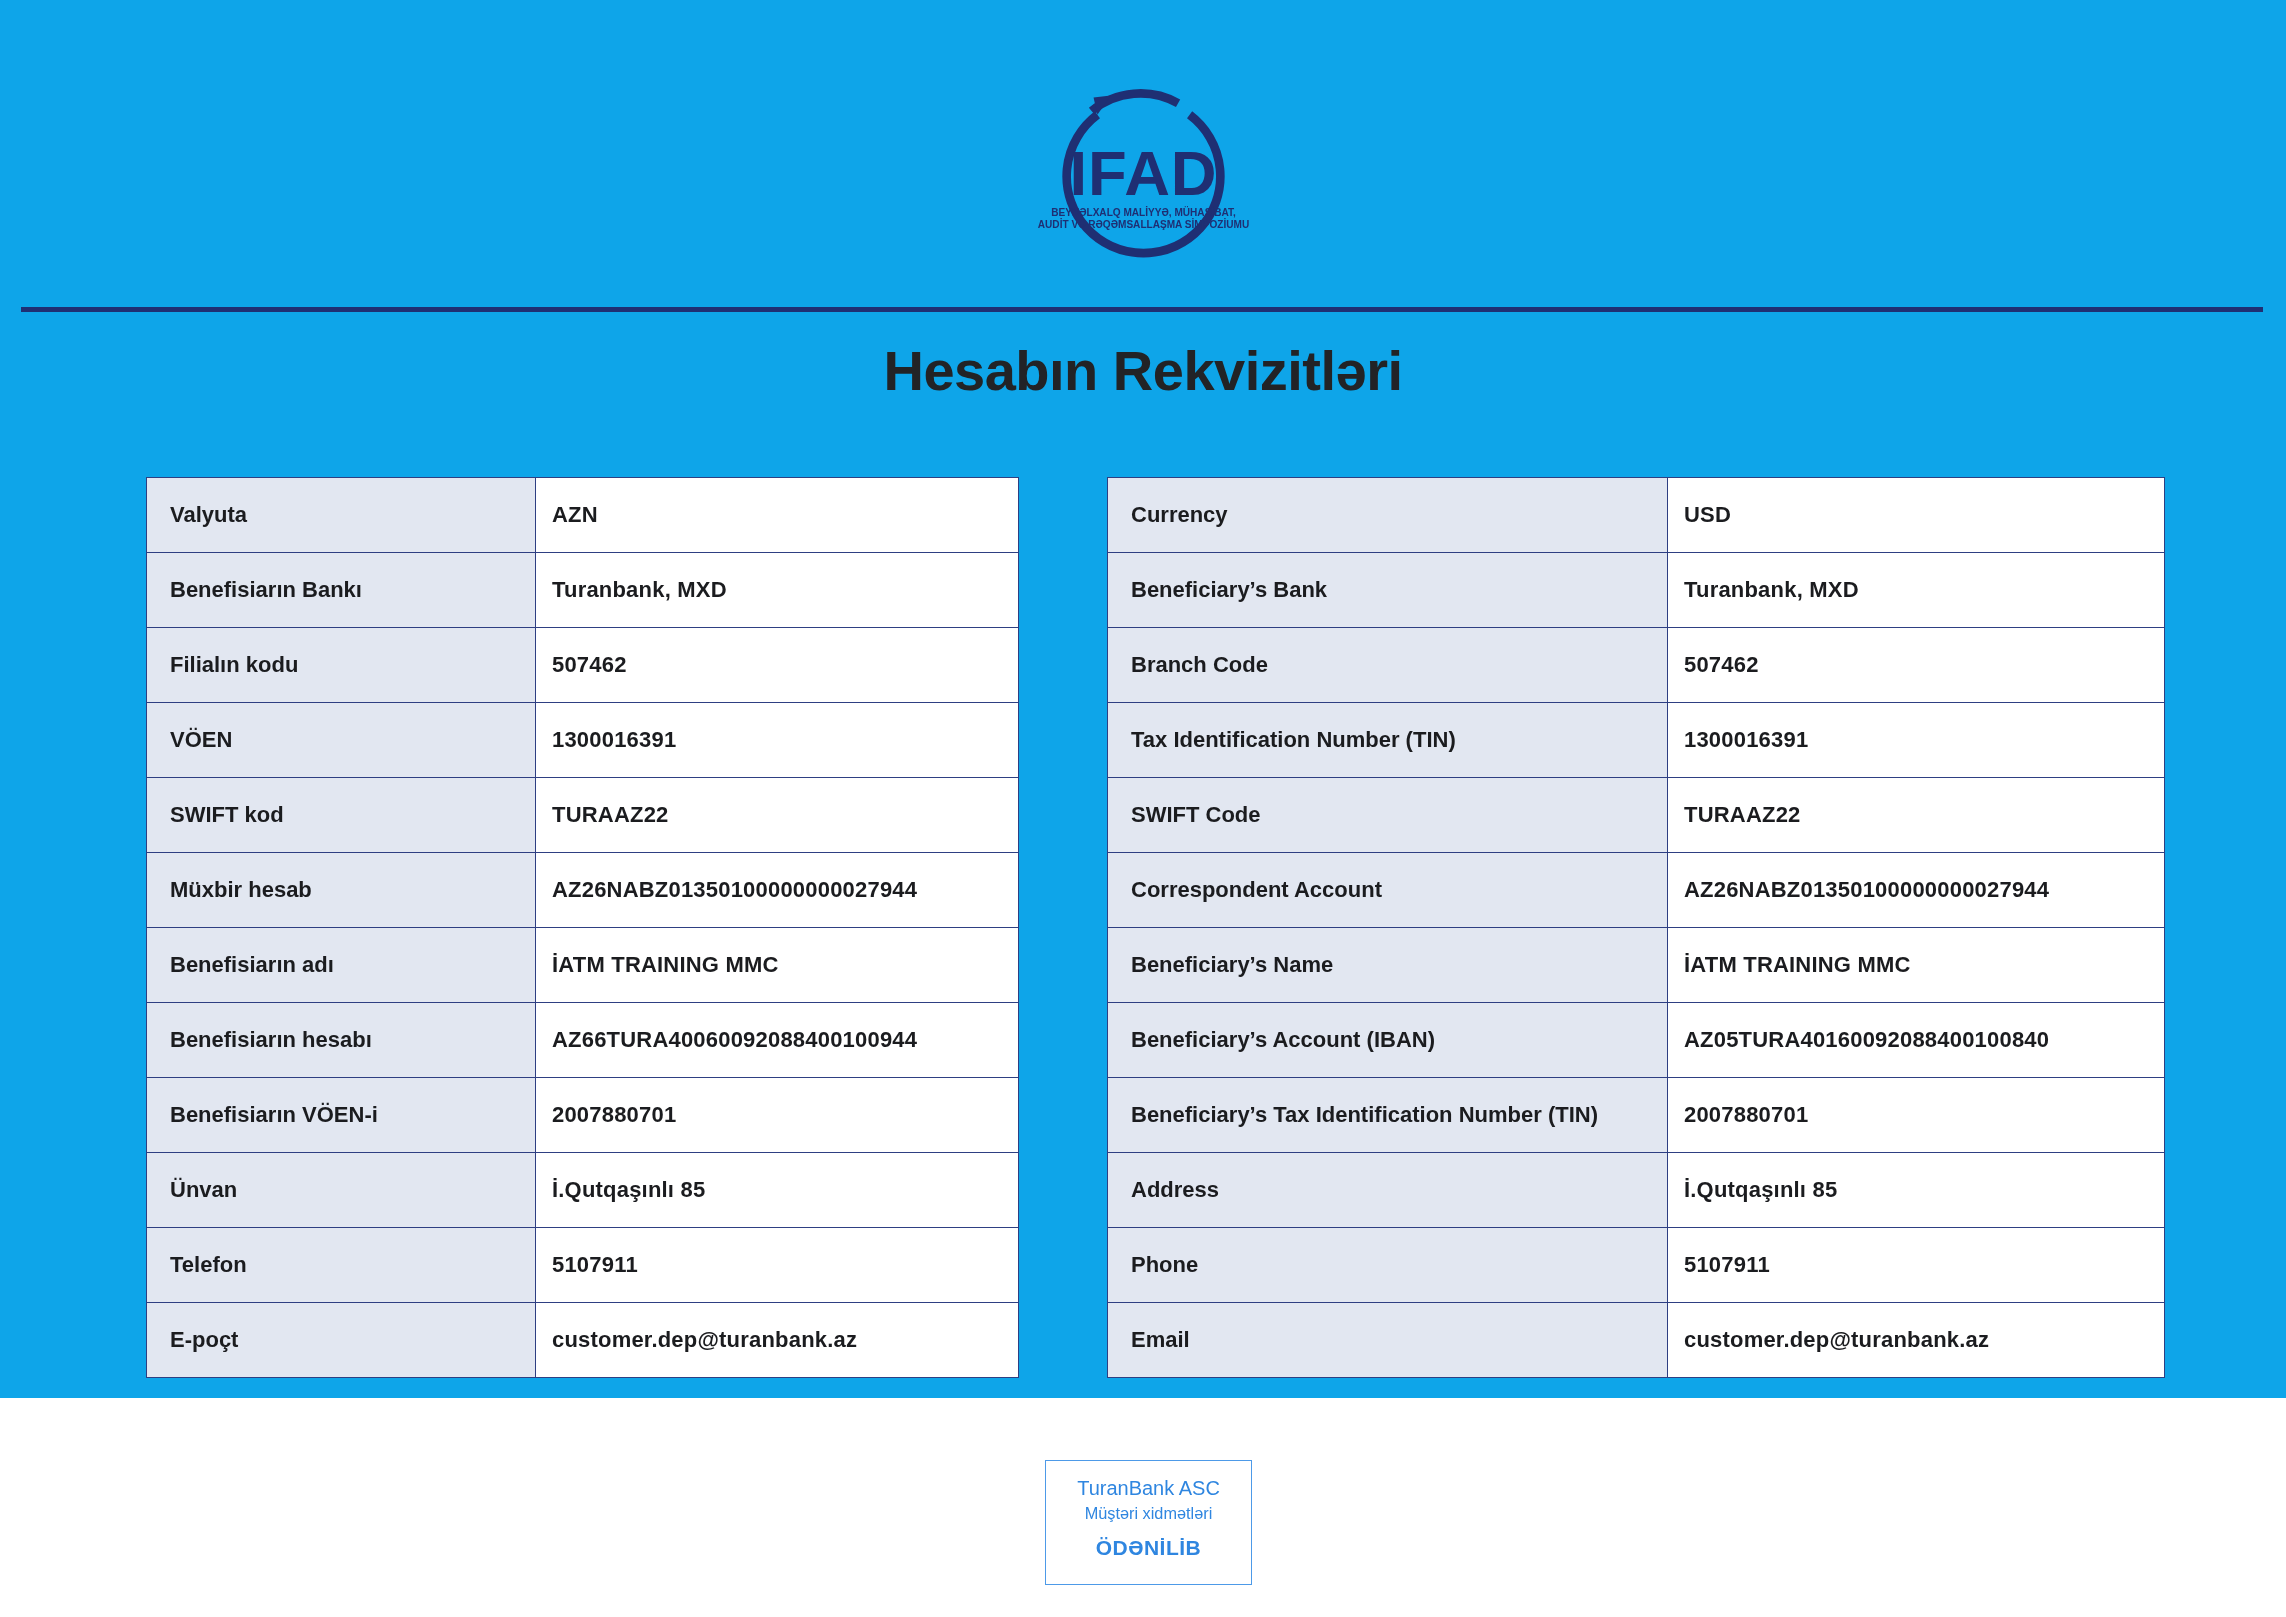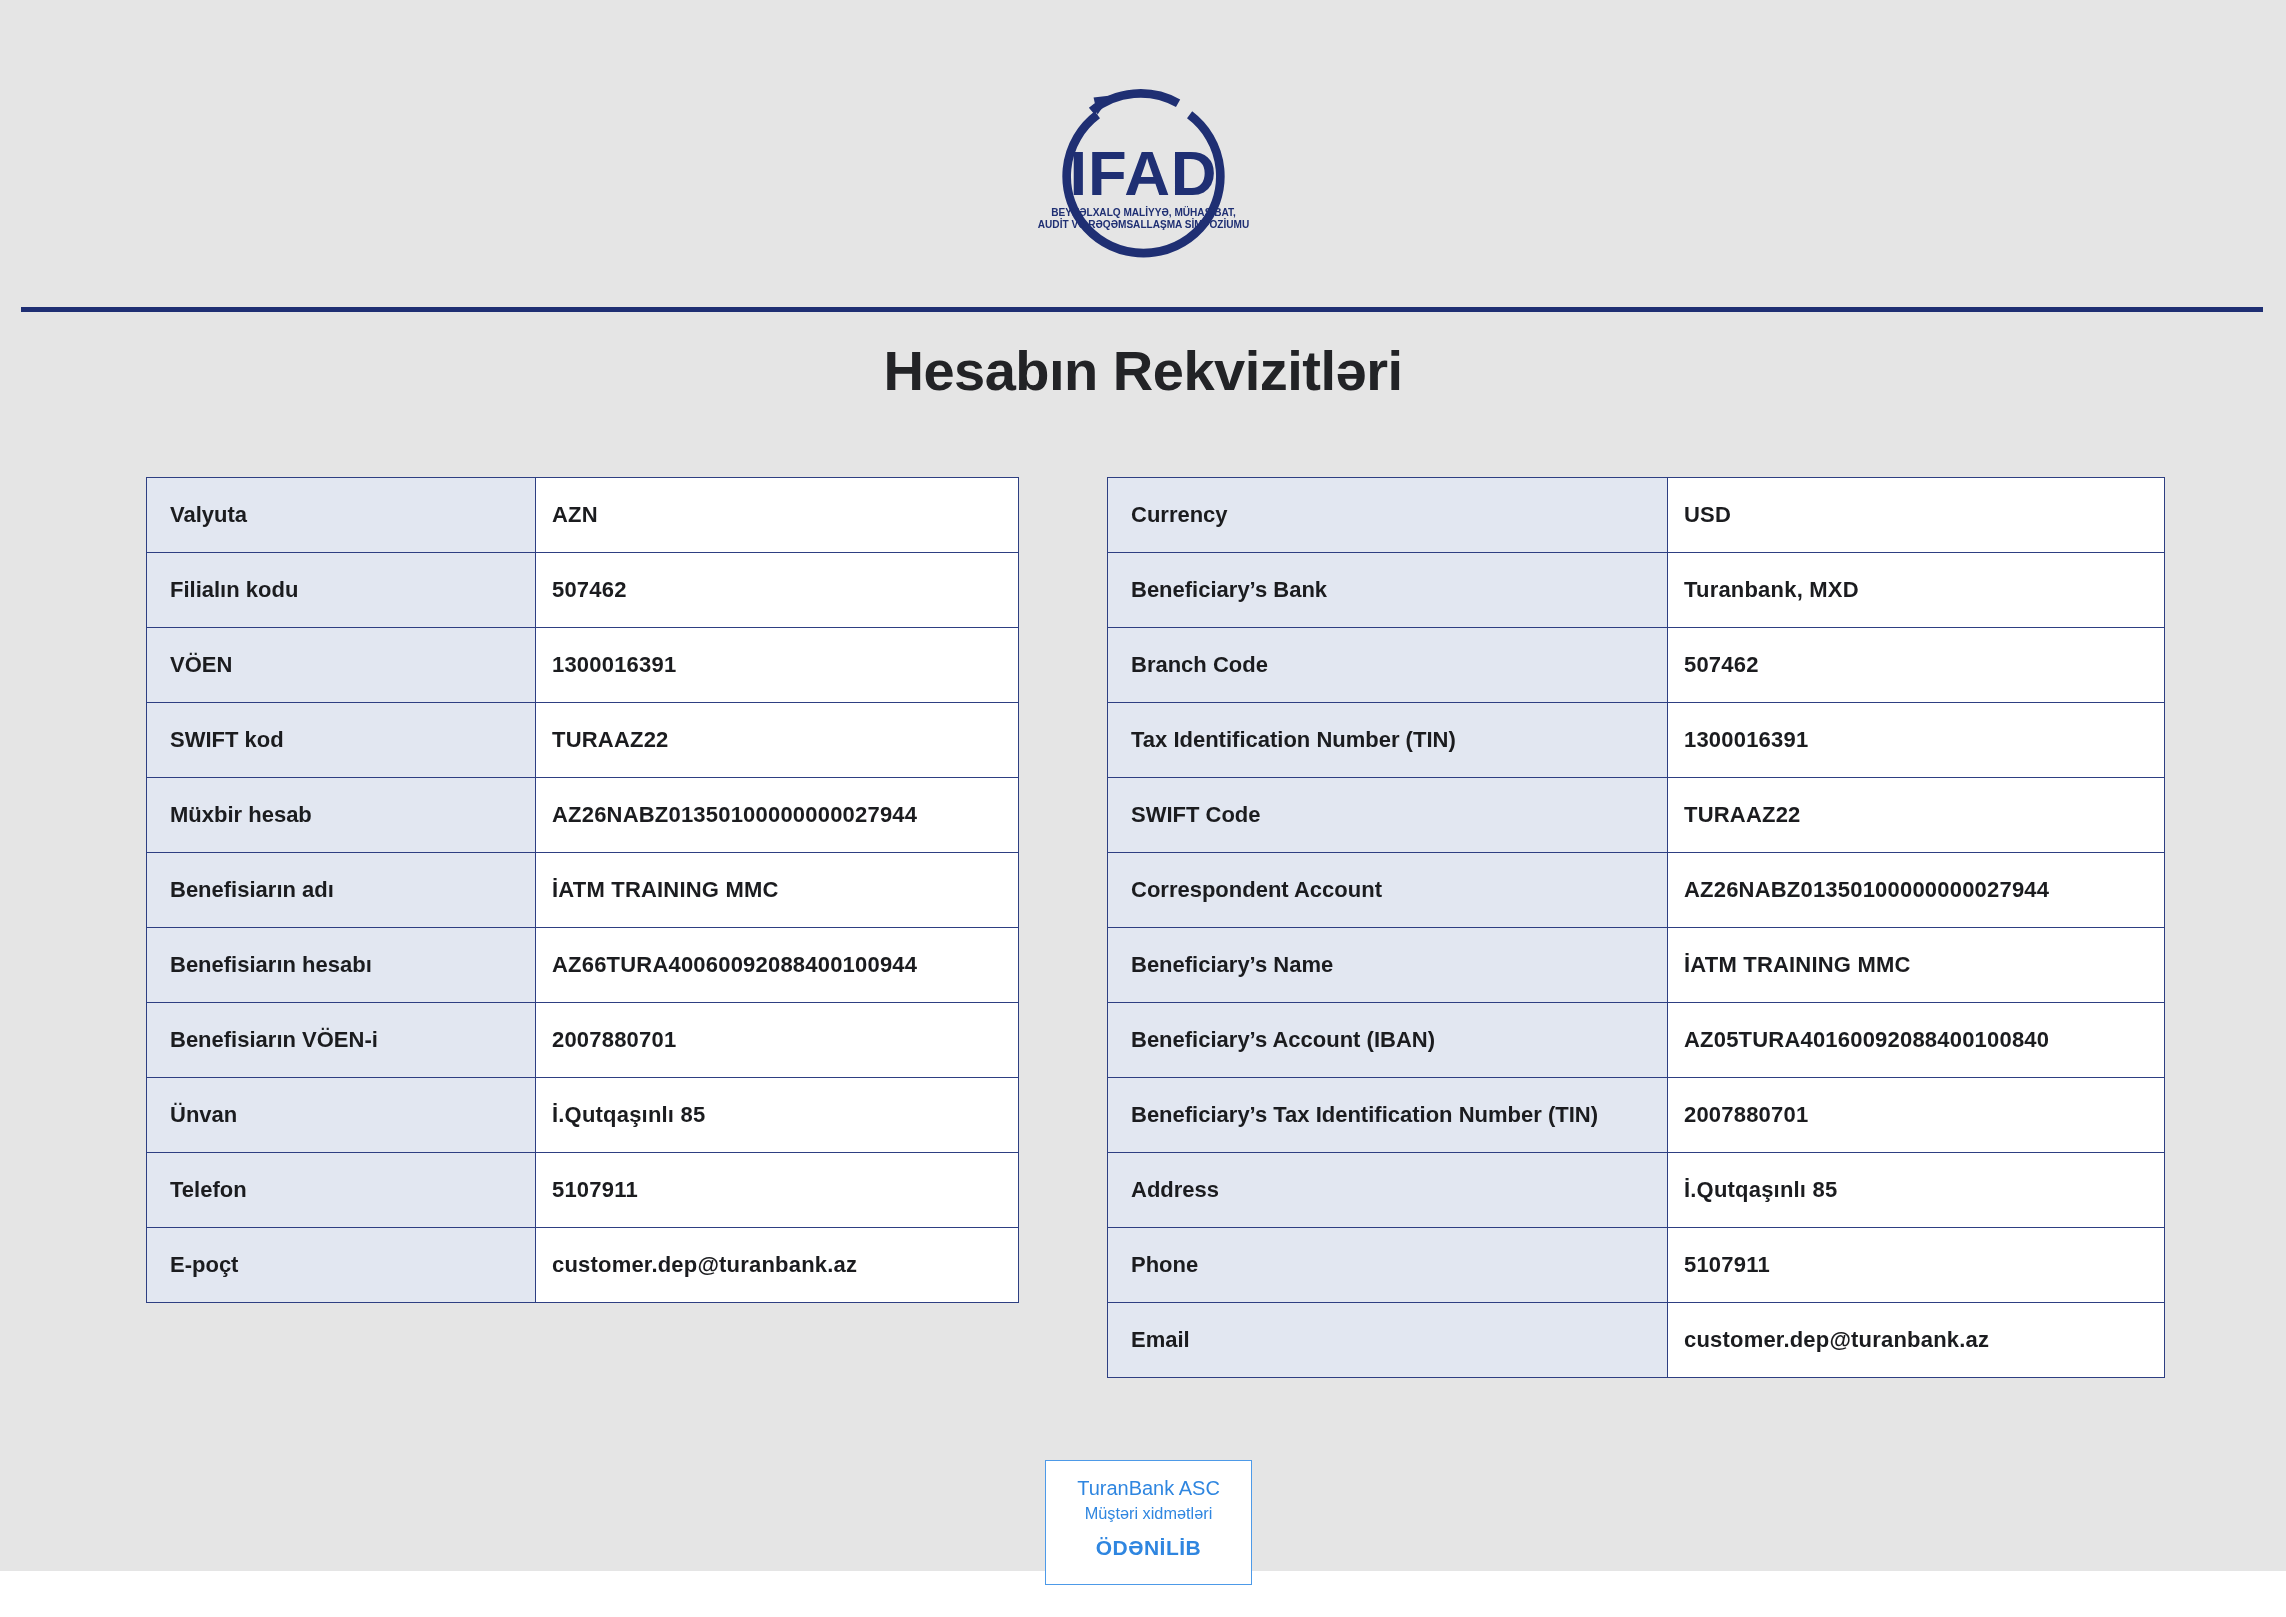--- a/index.html
+++ b/index.html
@@ -6,22 +6,22 @@
   html, body {
     width: 2286px;
     height: 1618px;
     background: #ffffff;
     font-family: "Liberation Sans", sans-serif;
     overflow: hidden;
   }
   .page {
     position: relative;
     width: 2286px;
-    height: 1571px;
-    background: #e5e5e5;
+    height: 1398px;
+    background: #0ea5e9;
   }
 
   
   .header {
     position: absolute;
     top: 0; left: 0;
     width: 2286px;
     height: 309px;
   }
   .logo-wrap {
@@ -148,20 +148,24 @@
   <div class="page-title">Hesabın Rekvizitləri</div>
 
   <div class="tables">
     <table class="req-table left">
       <tbody>
           <tr>
             <td class="cell-label">Valyuta</td>
             <td class="cell-value">AZN</td>
           </tr>
           <tr>
+            <td class="cell-label">Benefisiarın Bankı</td>
+            <td class="cell-value"> Turanbank, MXD</td>
+          </tr>
+          <tr>
             <td class="cell-label">Filialın kodu</td>
             <td class="cell-value">507462</td>
           </tr>
           <tr>
             <td class="cell-label">VÖEN</td>
             <td class="cell-value">1300016391</td>
           </tr>
           <tr>
             <td class="cell-label">SWIFT kod</td>
             <td class="cell-value">TURAAZ22</td>

